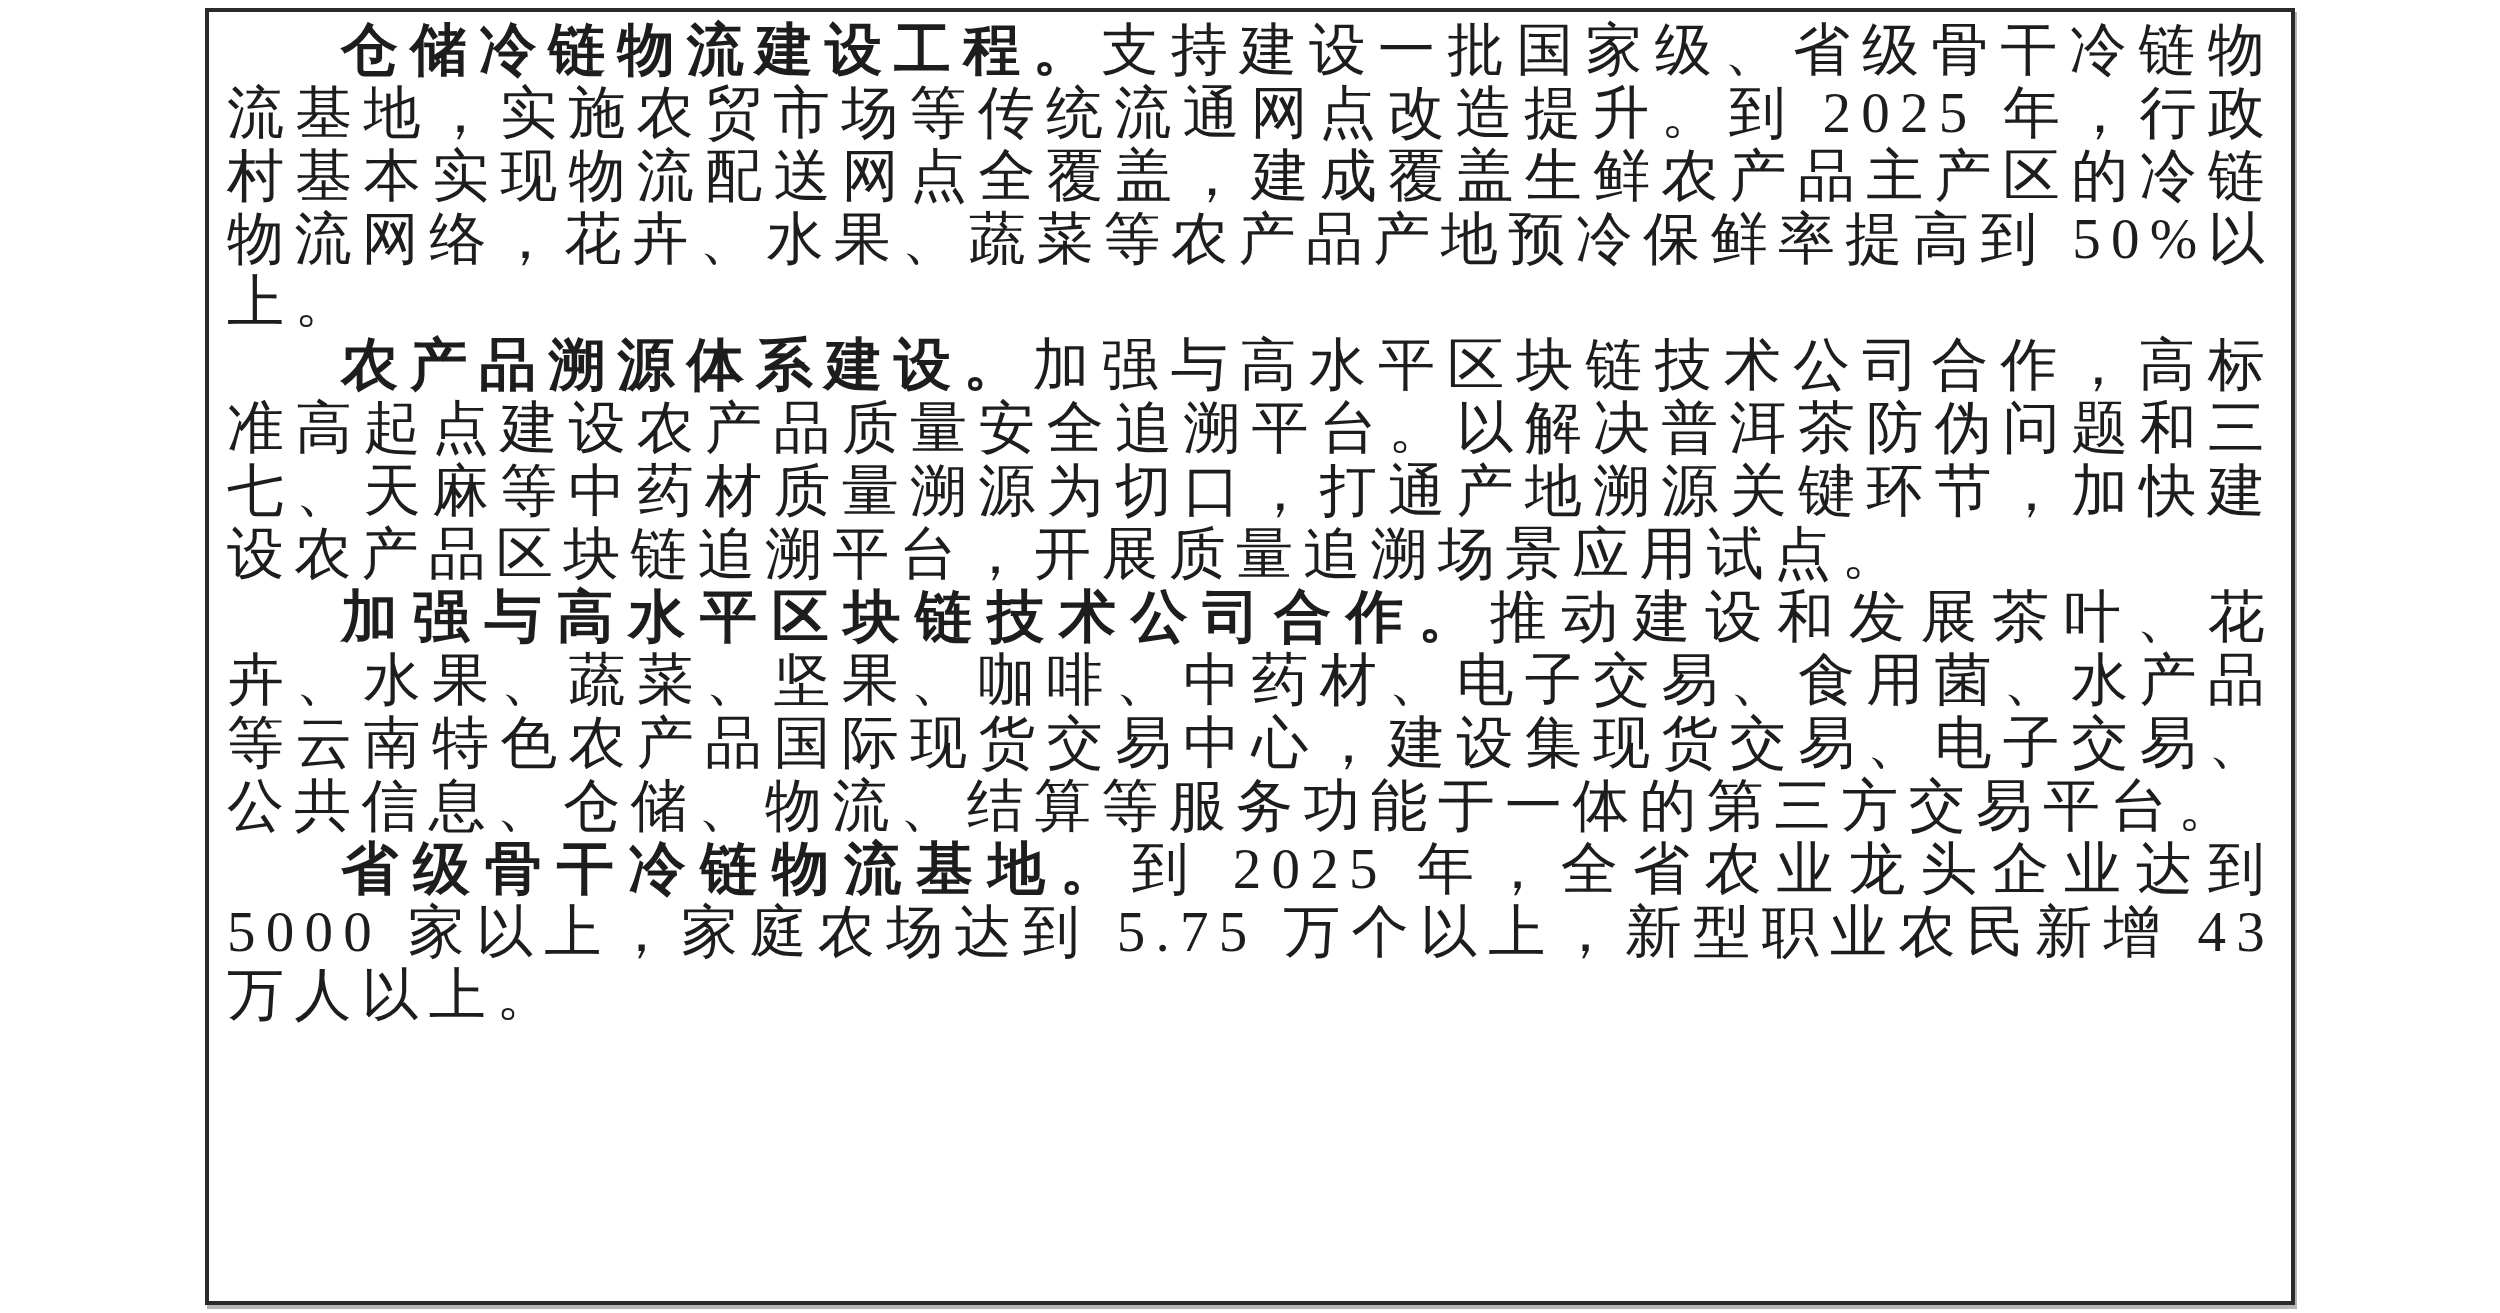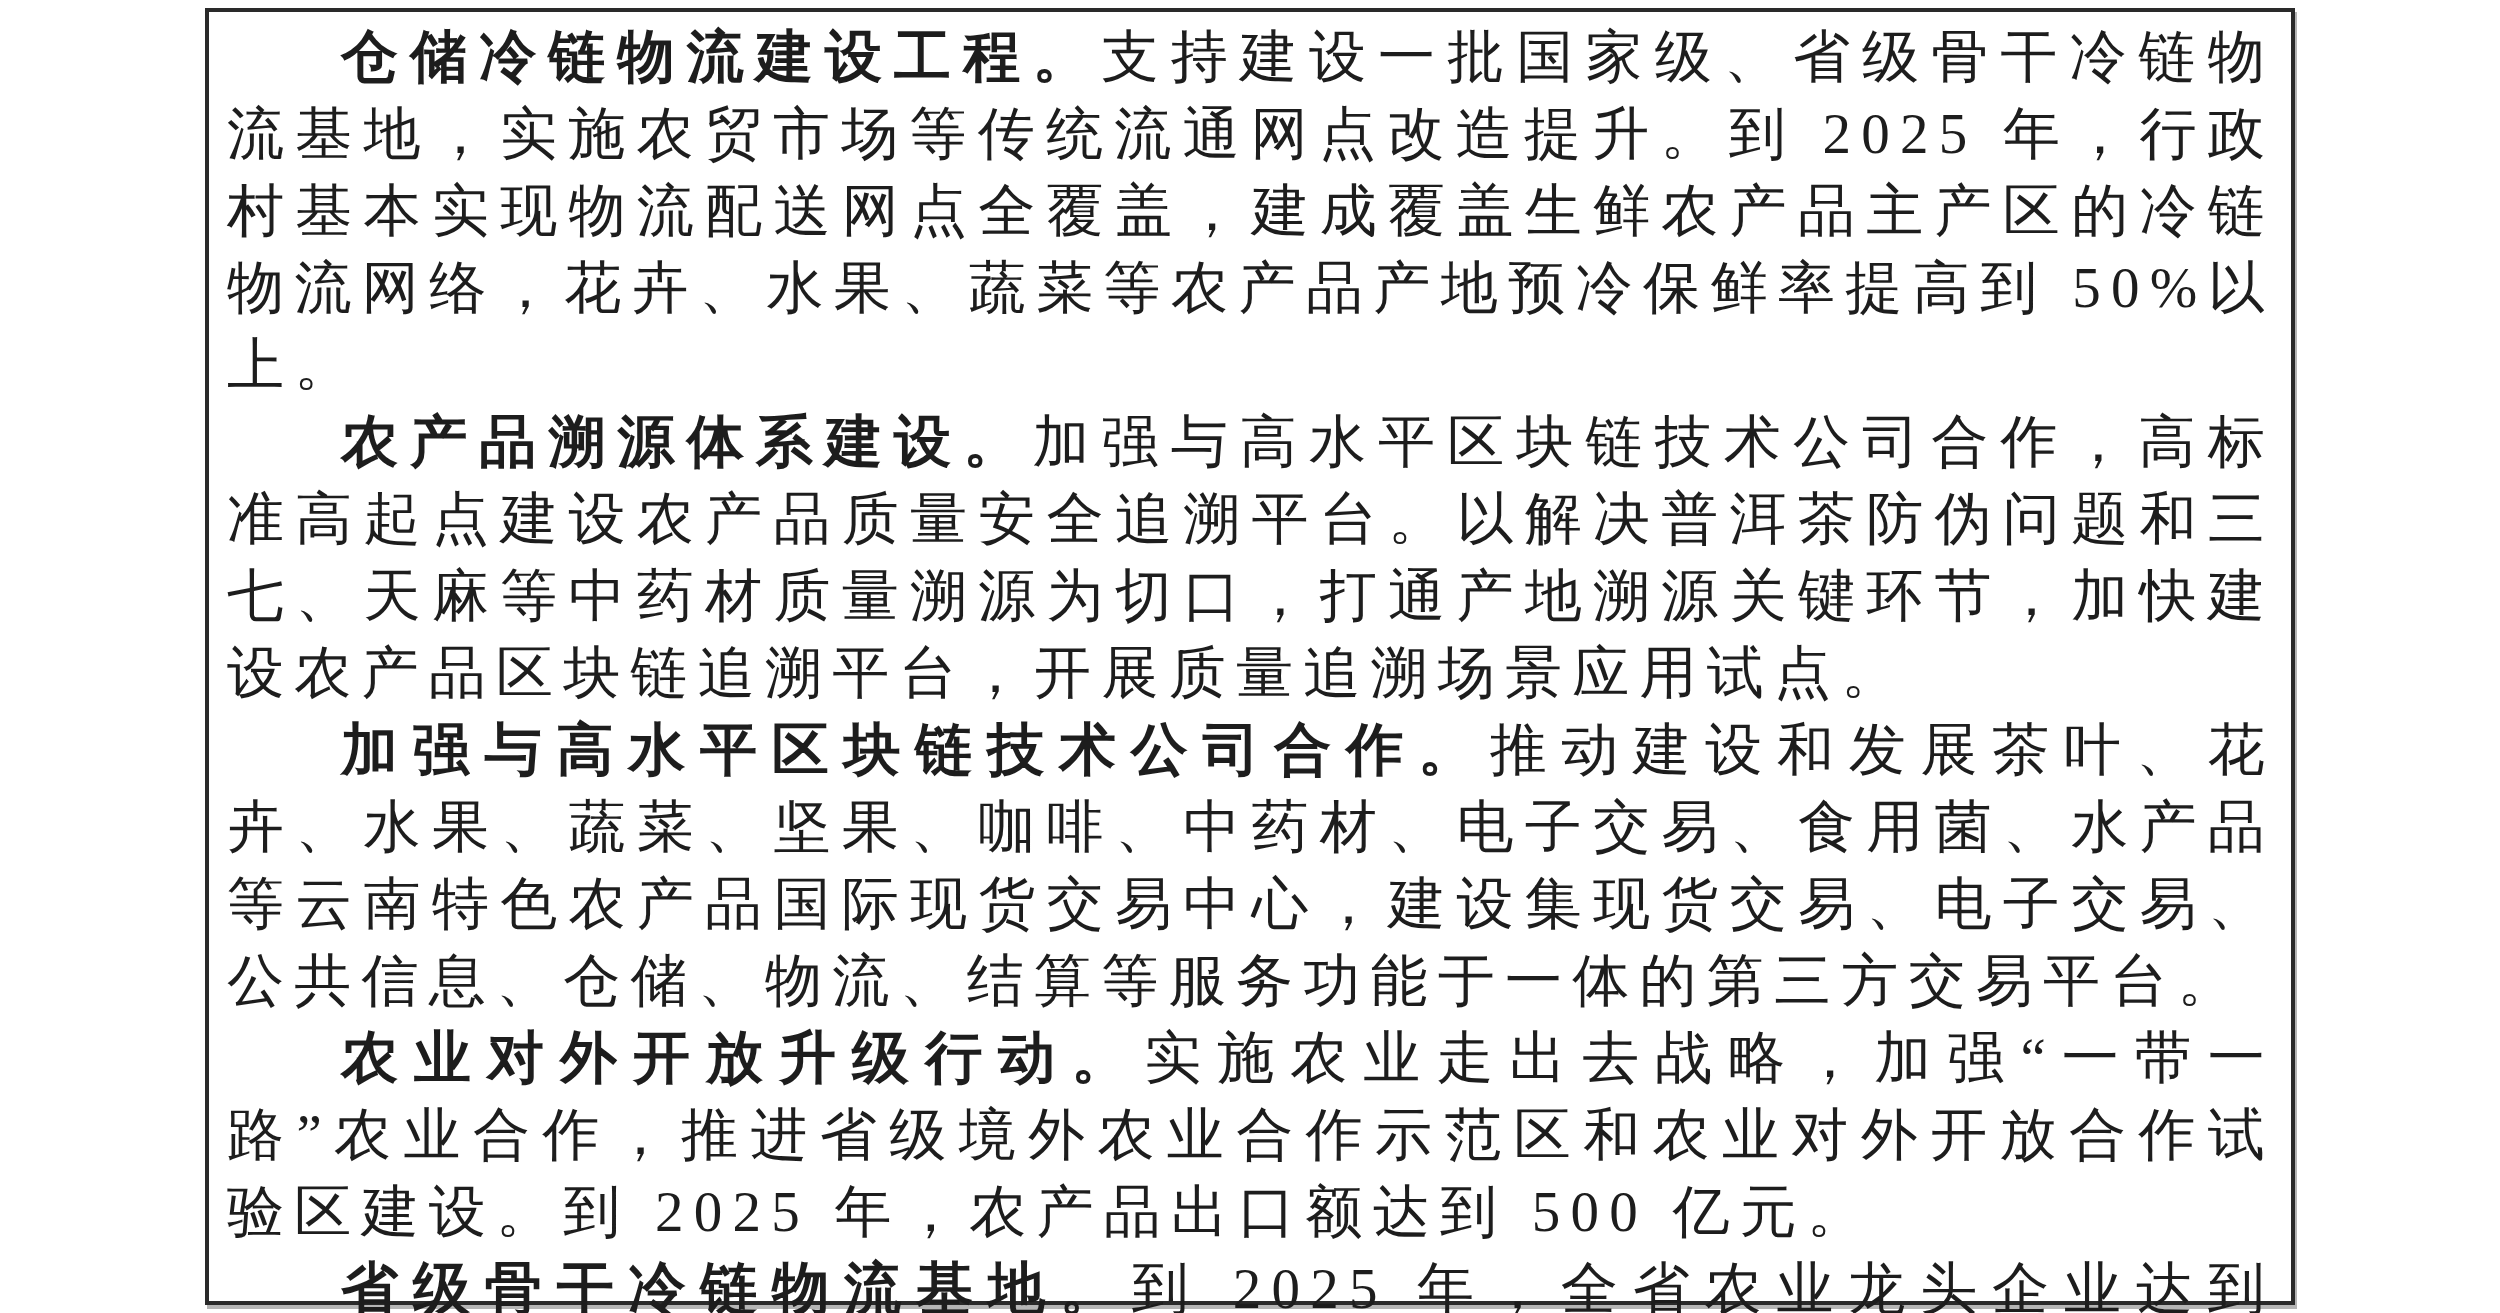--- a/index.html
+++ b/index.html
@@ -25,39 +25,38 @@
     border: 4px solid #2a2a2a;
     box-shadow: 2px 4px 0 rgba(120,120,120,0.55);
     background: #ffffff;
     padding: 6px 16px 0 18px;
   }
   .para {
     margin: 0;
     text-indent: 2em;
     text-align: justify;
     font-size: 57px;
-    line-height: 77px;
+    line-height: 63px;
     letter-spacing: 0.18em;
     color: #1d1d1d;
     font-weight: 400;
   }
   .lead {
     font-weight: 700;
   }
 </style>
 </head>
 <body>
 
 <div class="page">
   <div class="text-box">
 
     <p class="para"><span class="lead">仓储冷链物流建设工程。</span><span>支持建设一批国家级、省级骨干冷链物流基地，实施农贸市场等传统流通网点改造提升。到 2025 年，行政村基本实现物流配送网点全覆盖，建成覆盖生鲜农产品主产区的冷链物流网络，花卉、水果、蔬菜等农产品产地预冷保鲜率提高到 50%以上。</span></p>
 
     <p class="para"><span class="lead">农产品溯源体系建设。</span><span>加强与高水平区块链技术公司合作，高标准高起点建设农产品质量安全追溯平台。以解决普洱茶防伪问题和三七、天麻等中药材质量溯源为切口，打通产地溯源关键环节，加快建设农产品区块链追溯平台，开展质量追溯场景应用试点。</span></p>
 
     <p class="para"><span class="lead">加强与高水平区块链技术公司合作。</span><span>推动建设和发展茶叶、花卉、水果、蔬菜、坚果、咖啡、中药材、电子交易、食用菌、水产品等云南特色农产品国际现货交易中心，建设集现货交易、电子交易、公共信息、仓储、物流、结算等服务功能于一体的第三方交易平台。</span></p>
 
-    <p class="para"><span class="lead">农业对外开放升级行动。</span><span>实施农业走出去战略，加强“一带一路”农业合作，推进省级境外农业合作示范区和农业对外开放合作试验区建设。到 2025 年，农产品出口额达到 500 亿元。</span></p>
 
     <p class="para"><span class="lead">省级骨干冷链物流基地。</span><span>到 2025 年，全省农业龙头企业达到 5000 家以上，家庭农场达到 5.75 万个以上，新型职业农民新增 43 万人以上。</span></p>
 
   </div>
 </div>
 
 </body></html>

